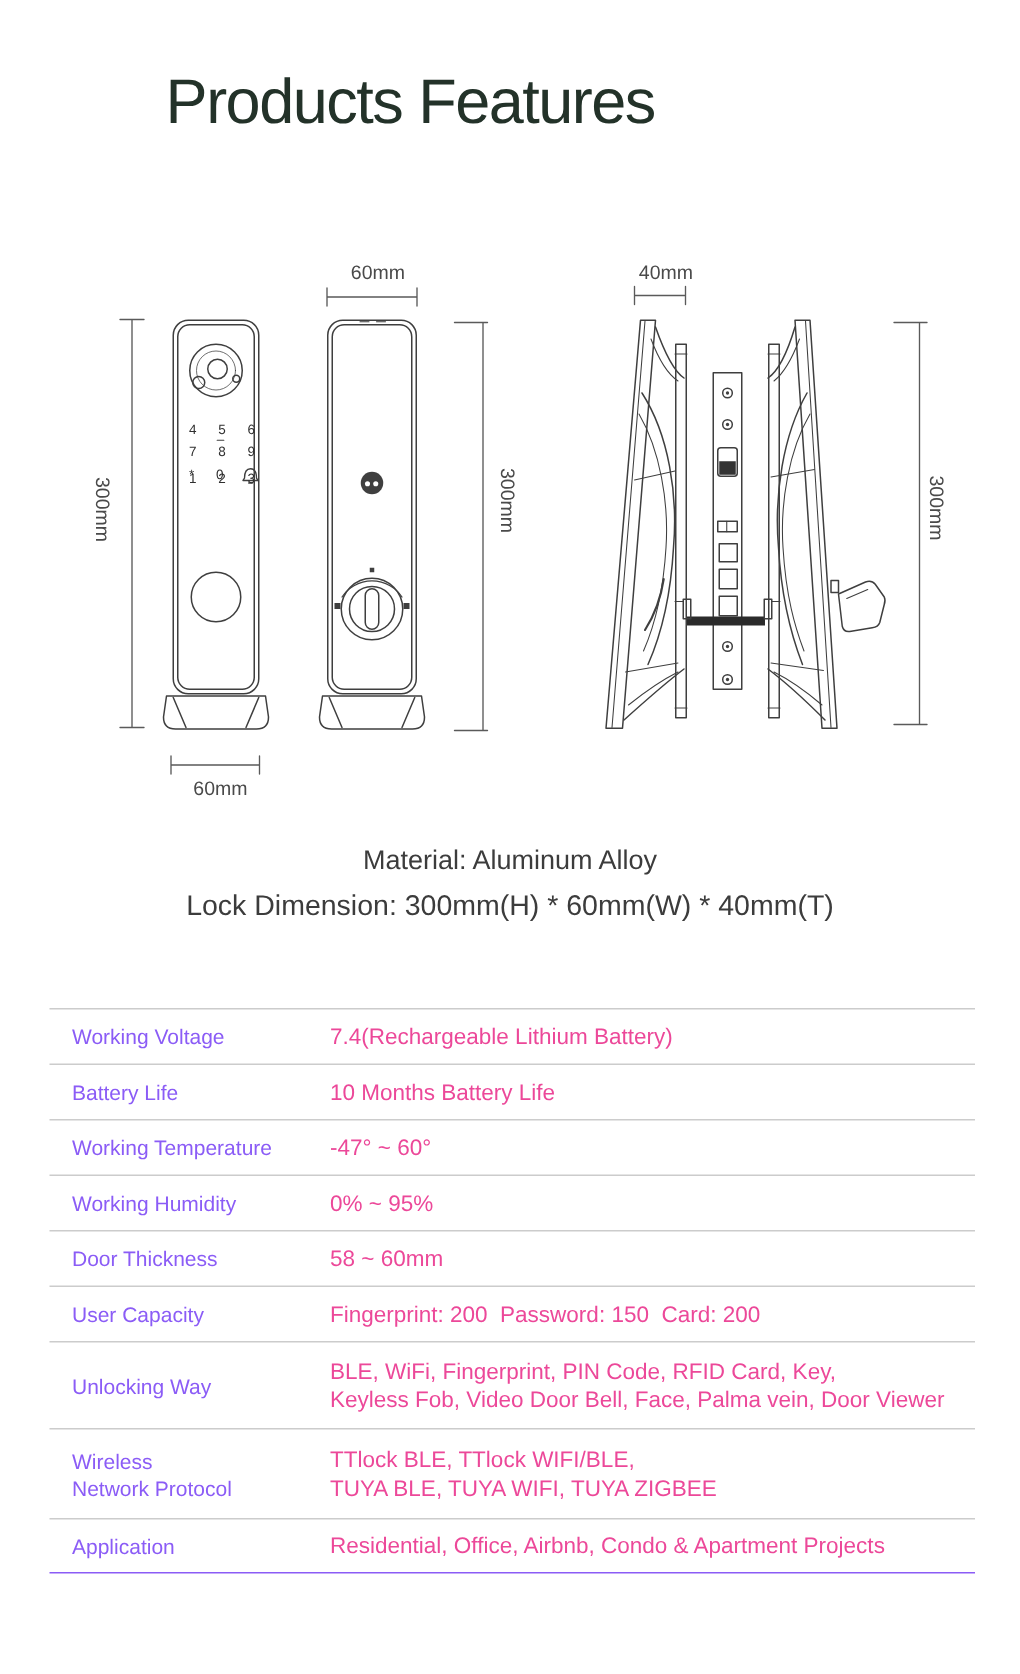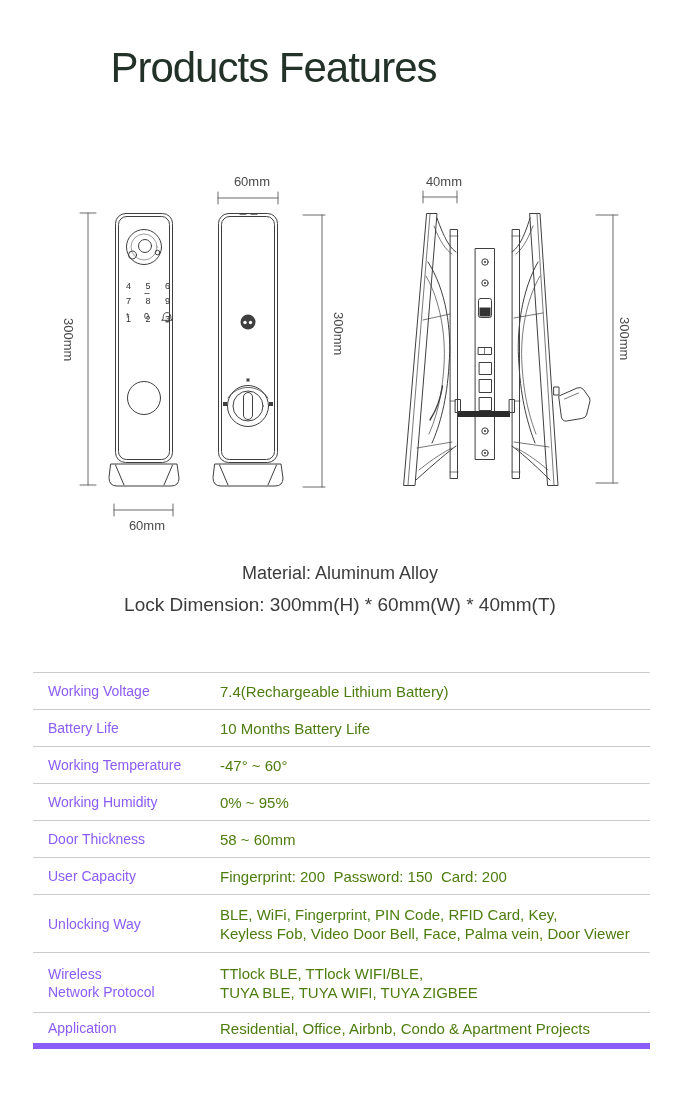--- a/index.html
+++ b/index.html
@@ -27,29 +27,29 @@
     word-spacing:12px; white-space:pre;
   }
   .center-line { position:absolute; left:0; width:680px; text-align:center; color:#3c3c3c; }
   .material-line { top:563px; font-size:18px; }
   .dimension-line { top:594px; font-size:19px; }
   .spec-table { position:absolute; top:672px; left:33px; width:617px; }
   .spec-row {
     display:flex; align-items:center; min-height:37px;
     border-top:1px solid #cccccc; box-sizing:border-box; padding:2px 0;
   }
-  .spec-row:last-child { border-bottom:6px solid #8b5cf6; }
+  .spec-row:last-child { border-bottom:1px solid #8b5cf6; }
   .spec-row.tall { min-height:58px; }
   .spec-row.taller { min-height:60px; }
   .spec-label {
     width:172px; flex:0 0 172px; padding-left:15px;
     font-size:14px; color:#8b5cf6; white-space:pre-wrap; line-height:18px;
   }
   .spec-value {
-    flex:1; font-size:15px; color:#4d7c0f; white-space:pre-wrap; line-height:19px;
+    flex:1; font-size:15px; color:#ec4899; white-space:pre-wrap; line-height:19px;
   }
 </style>
 </head>
 <body>
 
 <div class="page">
 
   <h1 class="title">Products Features</h1>
 
   <div class="diagram">

